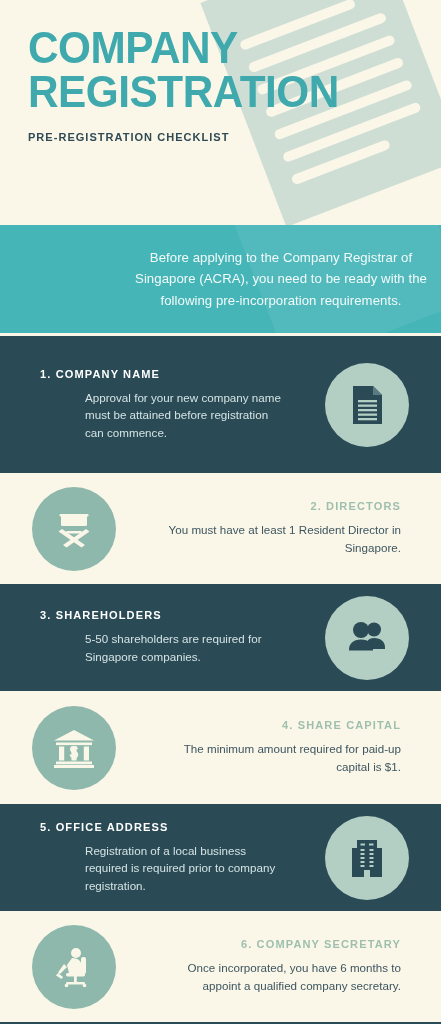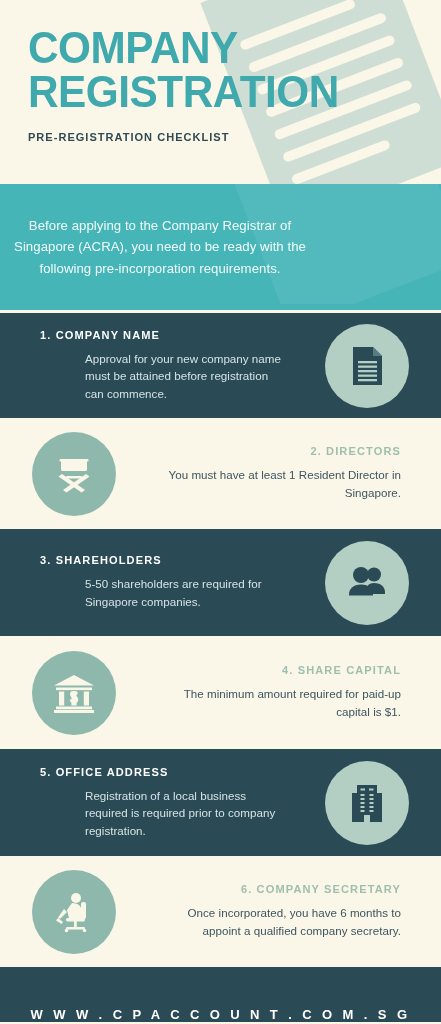--- a/index.html
+++ b/index.html
@@ -14,21 +14,21 @@
     position: relative;
     width: 441px;
     height: 1024px;
     overflow: hidden;
     background: #faf7e8;
   }
 
   
   .header {
     position: relative;
-    height: 184px;
+    height: 225px;
     background: #faf7e8;
     overflow: hidden;
   }
   .header-watermark {
     position: absolute;
     top: -28px;
     right: -40px;
     width: 300px;
     height: 260px;
     pointer-events: none;
@@ -56,24 +56,24 @@
     font-size: 11.5px;
     letter-spacing: 1.05px;
     transform: scaleX(0.96);
     transform-origin: left center;
   }
 
   
   .intro {
     position: relative;
     background: #45b5b8;
-    height: 126px;
+    height: 108px;
     display: flex;
     align-items: center;
-    justify-content: flex-start;
+    justify-content: flex-end;
     overflow: hidden;
   }
   .intro-wm {
     position: absolute;
     top: -120px;
     right: -30px;
     width: 280px;
     height: 240px;
     pointer-events: none;
     opacity: .5;
@@ -202,21 +202,21 @@
 
   <div class="intro">
     <svg class="intro-wm" viewBox="0 0 280 240">
       <g transform="rotate(-21 140 120)">
         <path d="M50 0 L190 0 L240 50 L240 240 L50 240 Z" fill="#5fc0c2"></path>
       </g>
     </svg>
     <div class="intro-text">Before applying to the Company Registrar of Singapore (ACRA), you need to be ready with the following pre-incorporation requirements.</div>
   </div>
 
-  <div class="section dark" style="height:108px">
+  <div class="section dark" style="height:140px">
     <div class="sec-text">
       <div class="sec-heading">
         <span>1.</span>
         <span>COMPANY NAME</span>
       </div>
       <div class="sec-body">Approval for your new company name must be attained before registration can commence.</div>
     </div>
     <div class="icon-wrap">
       <div class="circle">
         <svg width="44" height="44" viewBox="0 0 44 44">

